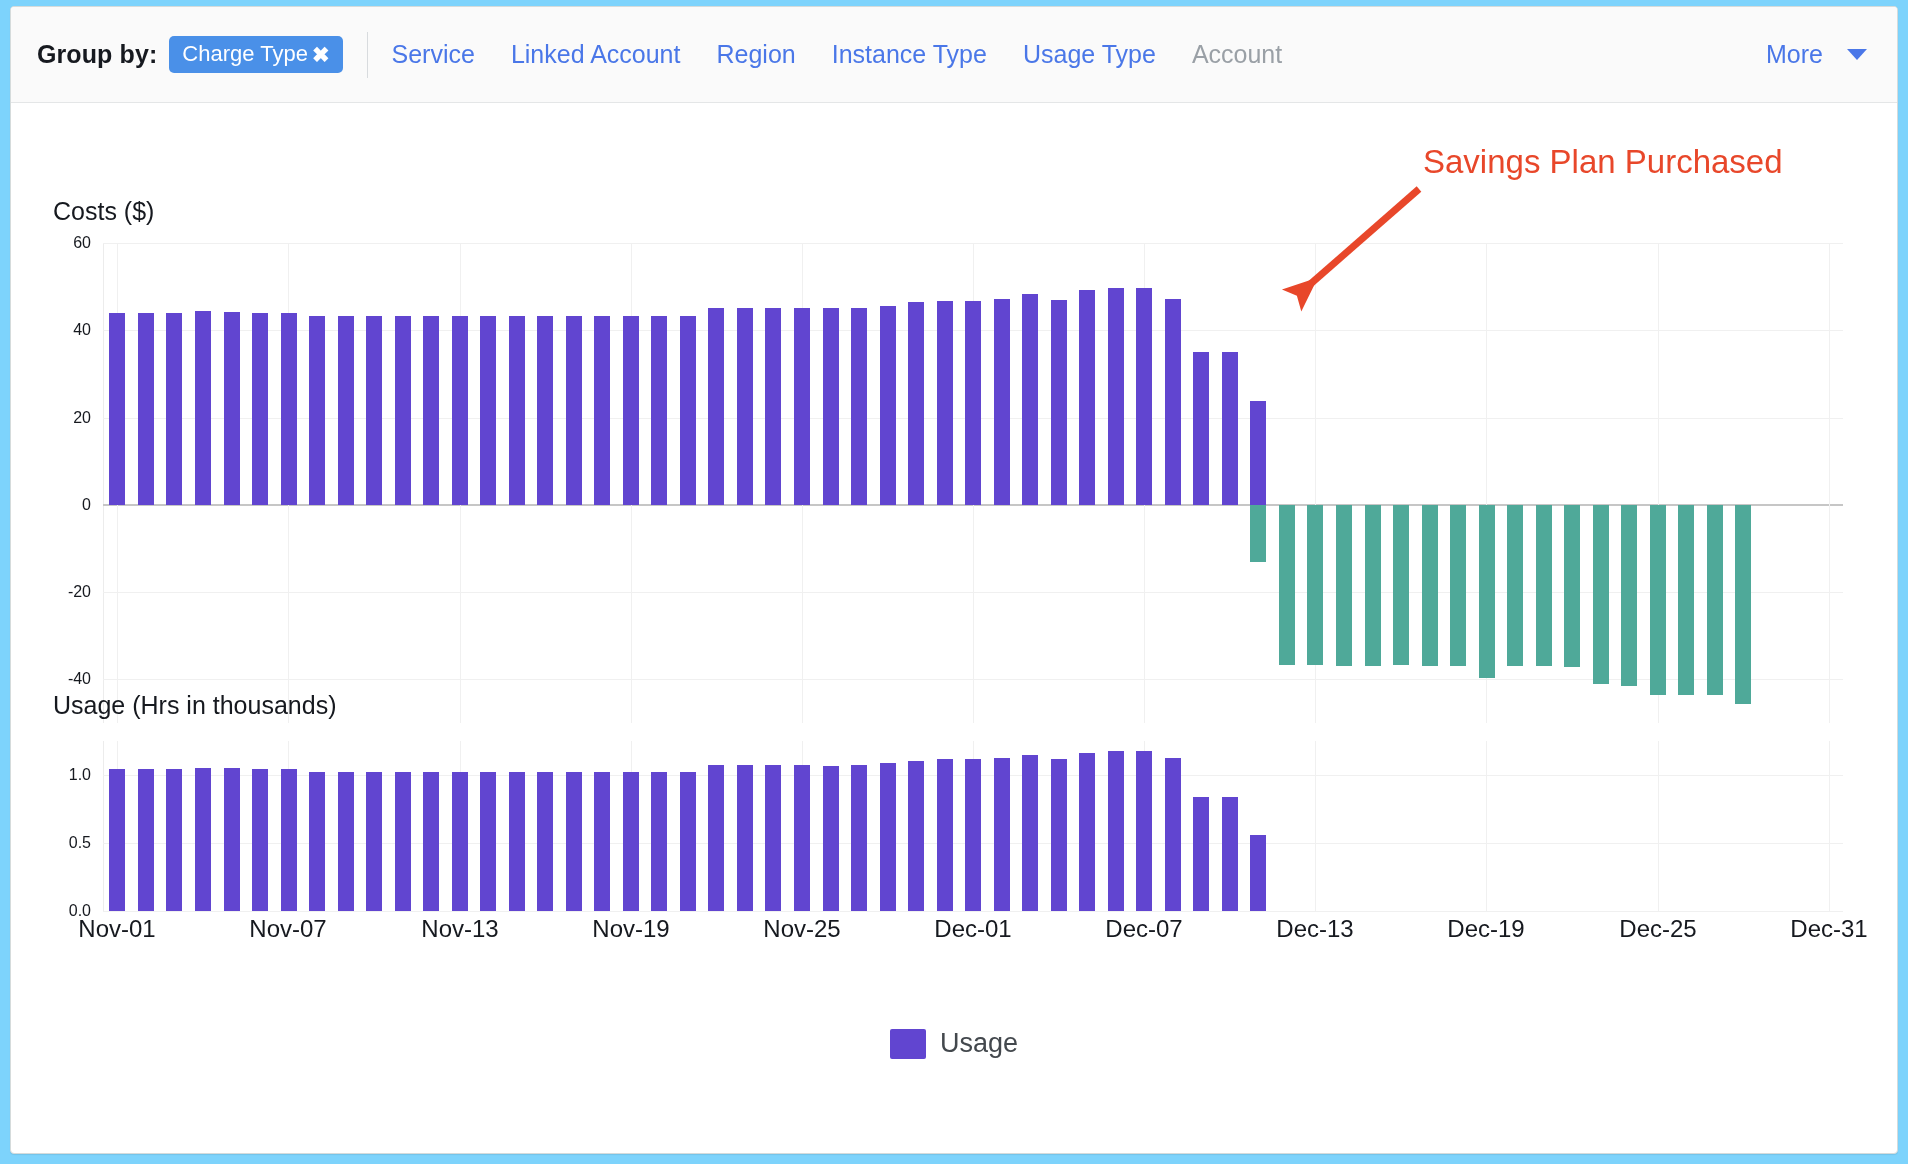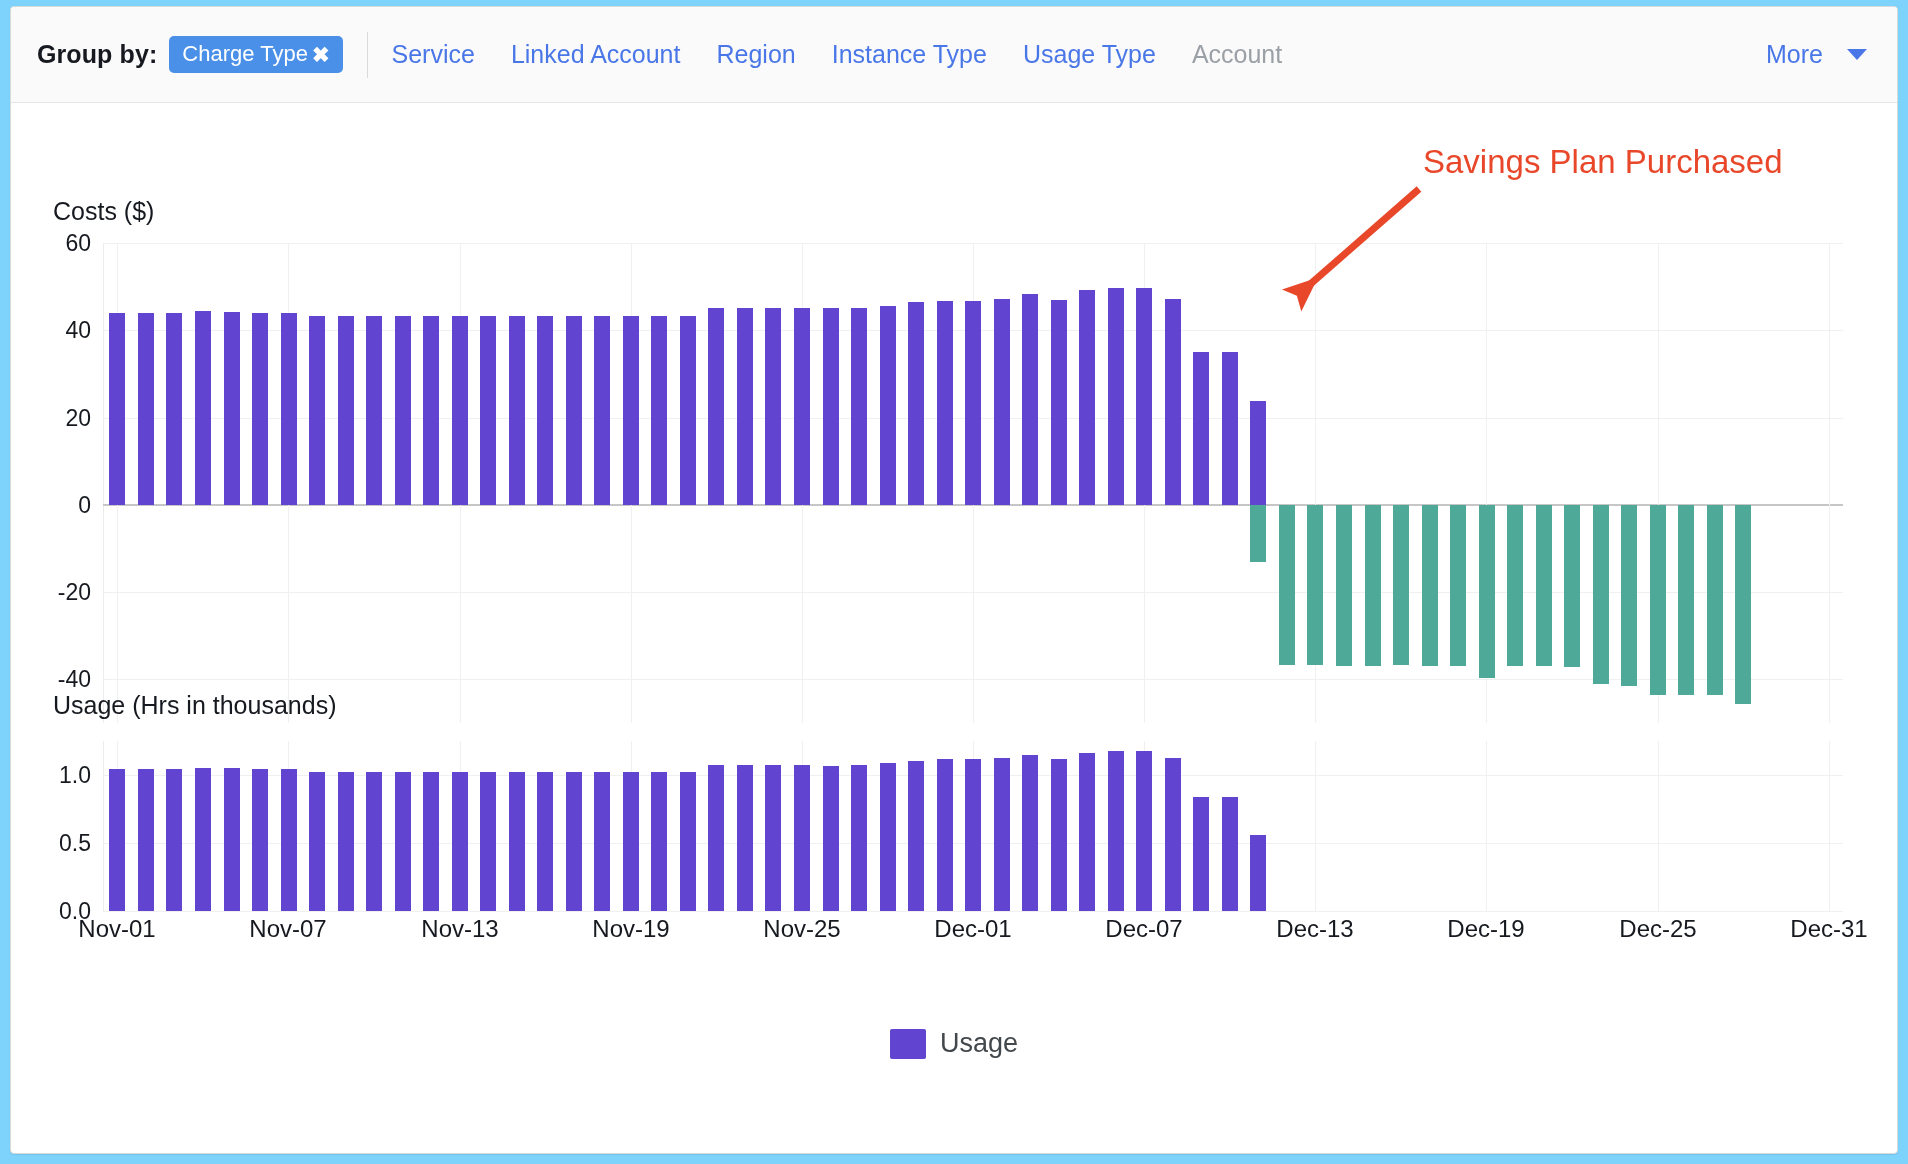--- a/index.html
+++ b/index.html
@@ -136,21 +136,21 @@
     position: absolute;
     top: 0; bottom: 0; left: 0;
     width: 1px;
     background: #ececec;
   }
   .ytick {
     position: absolute;
     right: 100%;
     margin-right: 12px;
     transform: translateY(-50%);
-    font-size: 23px;
+    font-size: 16px;
     color: #16191f;
     white-space: nowrap;
   }
   .xtick {
     position: absolute;
     transform: translateX(-50%);
     font-size: 24px;
     color: #16191f;
     white-space: nowrap;
   }

